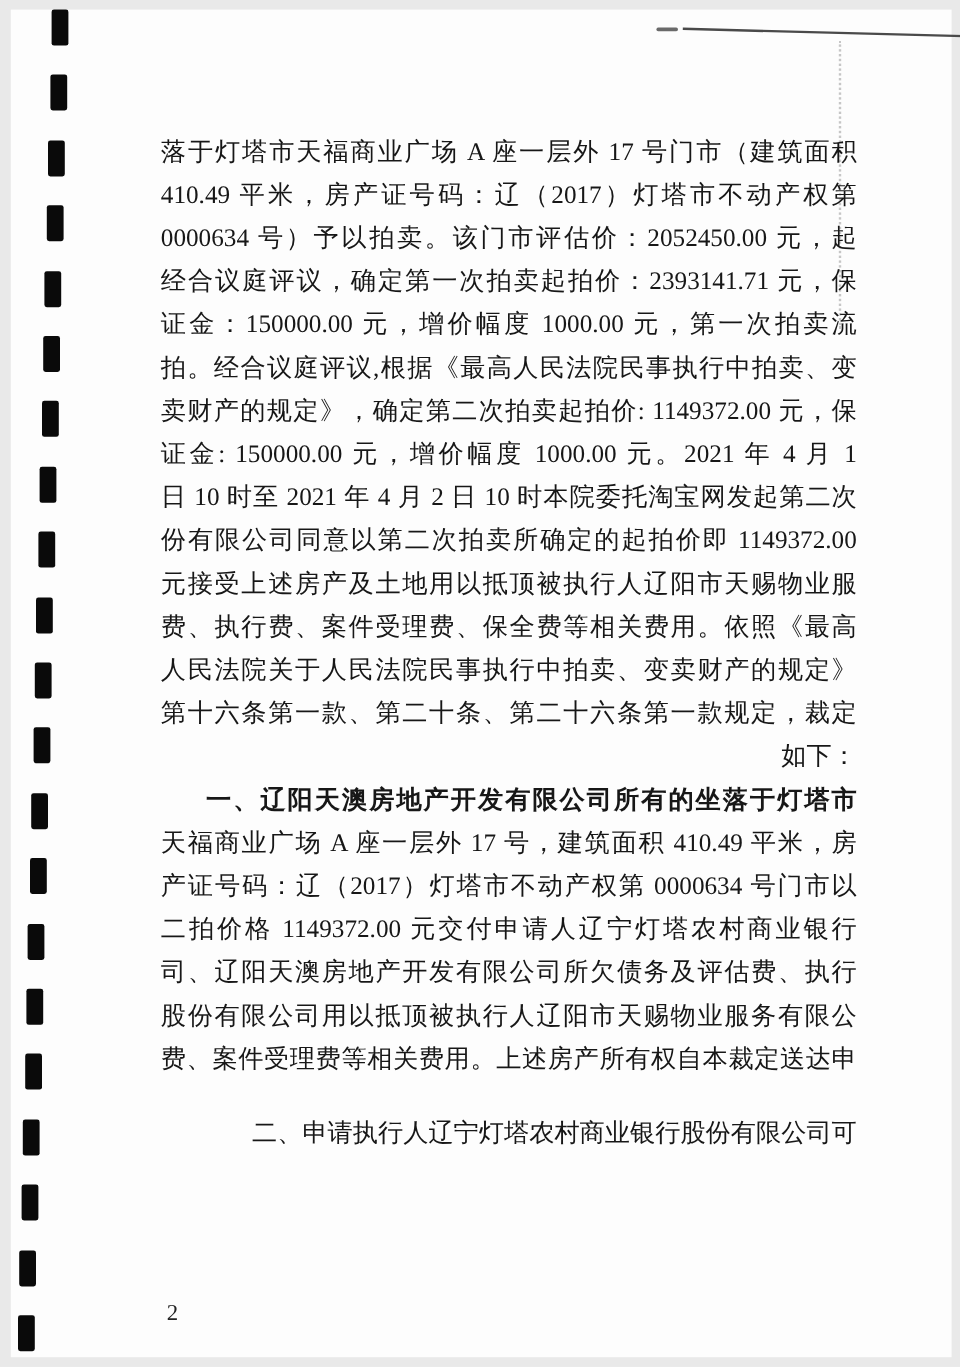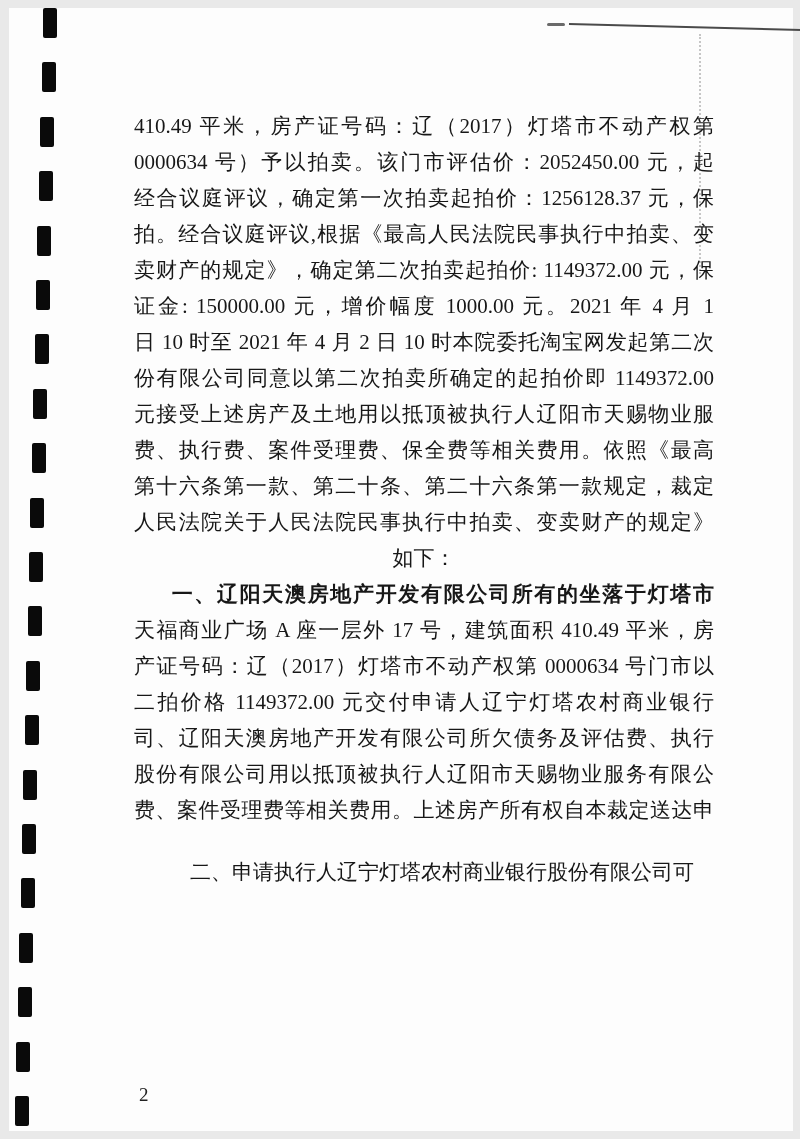--- a/index.html
+++ b/index.html
@@ -64,21 +64,21 @@
     left: 125px;
     top: 100px;
     width: 580px;
     color: #171717;
     font-size: 21px;
     line-height: 36px;
   }
   .doc-line {
     height: 36px;
     white-space: nowrap;
-    text-align: center;
+    text-align: right;
   }
   .doc-line.fill {
     white-space: normal;
     text-align: justify;
     text-align-last: justify;
     text-justify: inter-character;
   }
   .doc-line.indent {
     padding-left: 36px;
   }
@@ -130,32 +130,34 @@
       <div class="binding-mark" style="top: 979.2px; left: 8.8px;"></div>
       <div class="binding-mark" style="top: 1033.6px; left: 7.4px;"></div>
       <div class="binding-mark" style="top: 1088px; left: 6px;"></div>
     </div>
 
   <div class="scratch-dash"></div>
   <div class="scratch-line"></div>
   <div class="fold-mark"></div>
 
   <div class="doc-body" id="doc-body">
+      <div class="doc-line fill">落于灯塔市天福商业广场 A 座一层外 17 号门市（建筑面积</div>
       <div class="doc-line fill">410.49 平米，房产证号码：辽（2017）灯塔市不动产权第</div>
       <div class="doc-line fill">0000634 号）予以拍卖。该门市评估价：2052450.00 元，起</div>
-      <div class="doc-line fill">经合议庭评议，确定第一次拍卖起拍价：1256128.37 元，保</div>
+      <div class="doc-line fill">经合议庭评议，确定第一次拍卖起拍价：2393141.71 元，保</div>
+      <div class="doc-line fill">证金：150000.00 元，增价幅度 1000.00 元，第一次拍卖流</div>
       <div class="doc-line fill">拍。经合议庭评议,根据《最高人民法院民事执行中拍卖、变</div>
       <div class="doc-line fill">卖财产的规定》，确定第二次拍卖起拍价: 1149372.00 元，保</div>
       <div class="doc-line fill">证金: 150000.00 元，增价幅度 1000.00 元。2021 年 4 月 1</div>
       <div class="doc-line fill">日 10 时至 2021 年 4 月 2 日 10 时本院委托淘宝网发起第二次</div>
       <div class="doc-line fill">份有限公司同意以第二次拍卖所确定的起拍价即 1149372.00</div>
       <div class="doc-line fill">元接受上述房产及土地用以抵顶被执行人辽阳市天赐物业服</div>
       <div class="doc-line fill">费、执行费、案件受理费、保全费等相关费用。依照《最高</div>
+      <div class="doc-line fill">人民法院关于人民法院民事执行中拍卖、变卖财产的规定》</div>
       <div class="doc-line fill">第十六条第一款、第二十条、第二十六条第一款规定，裁定</div>
-      <div class="doc-line fill">人民法院关于人民法院民事执行中拍卖、变卖财产的规定》</div>
       <div class="doc-line">如下：</div>
       <div class="doc-line fill indent">一、辽阳天澳房地产开发有限公司所有的坐落于灯塔市</div>
       <div class="doc-line fill">天福商业广场 A 座一层外 17 号，建筑面积 410.49 平米，房</div>
       <div class="doc-line fill">产证号码：辽（2017）灯塔市不动产权第 0000634 号门市以</div>
       <div class="doc-line fill">二拍价格 1149372.00 元交付申请人辽宁灯塔农村商业银行</div>
       <div class="doc-line fill">司、辽阳天澳房地产开发有限公司所欠债务及评估费、执行</div>
       <div class="doc-line fill">股份有限公司用以抵顶被执行人辽阳市天赐物业服务有限公</div>
       <div class="doc-line fill">费、案件受理费等相关费用。上述房产所有权自本裁定送达申</div>
       <div class="doc-line indent gap-before">二、申请执行人辽宁灯塔农村商业银行股份有限公司可</div>
     </div>

